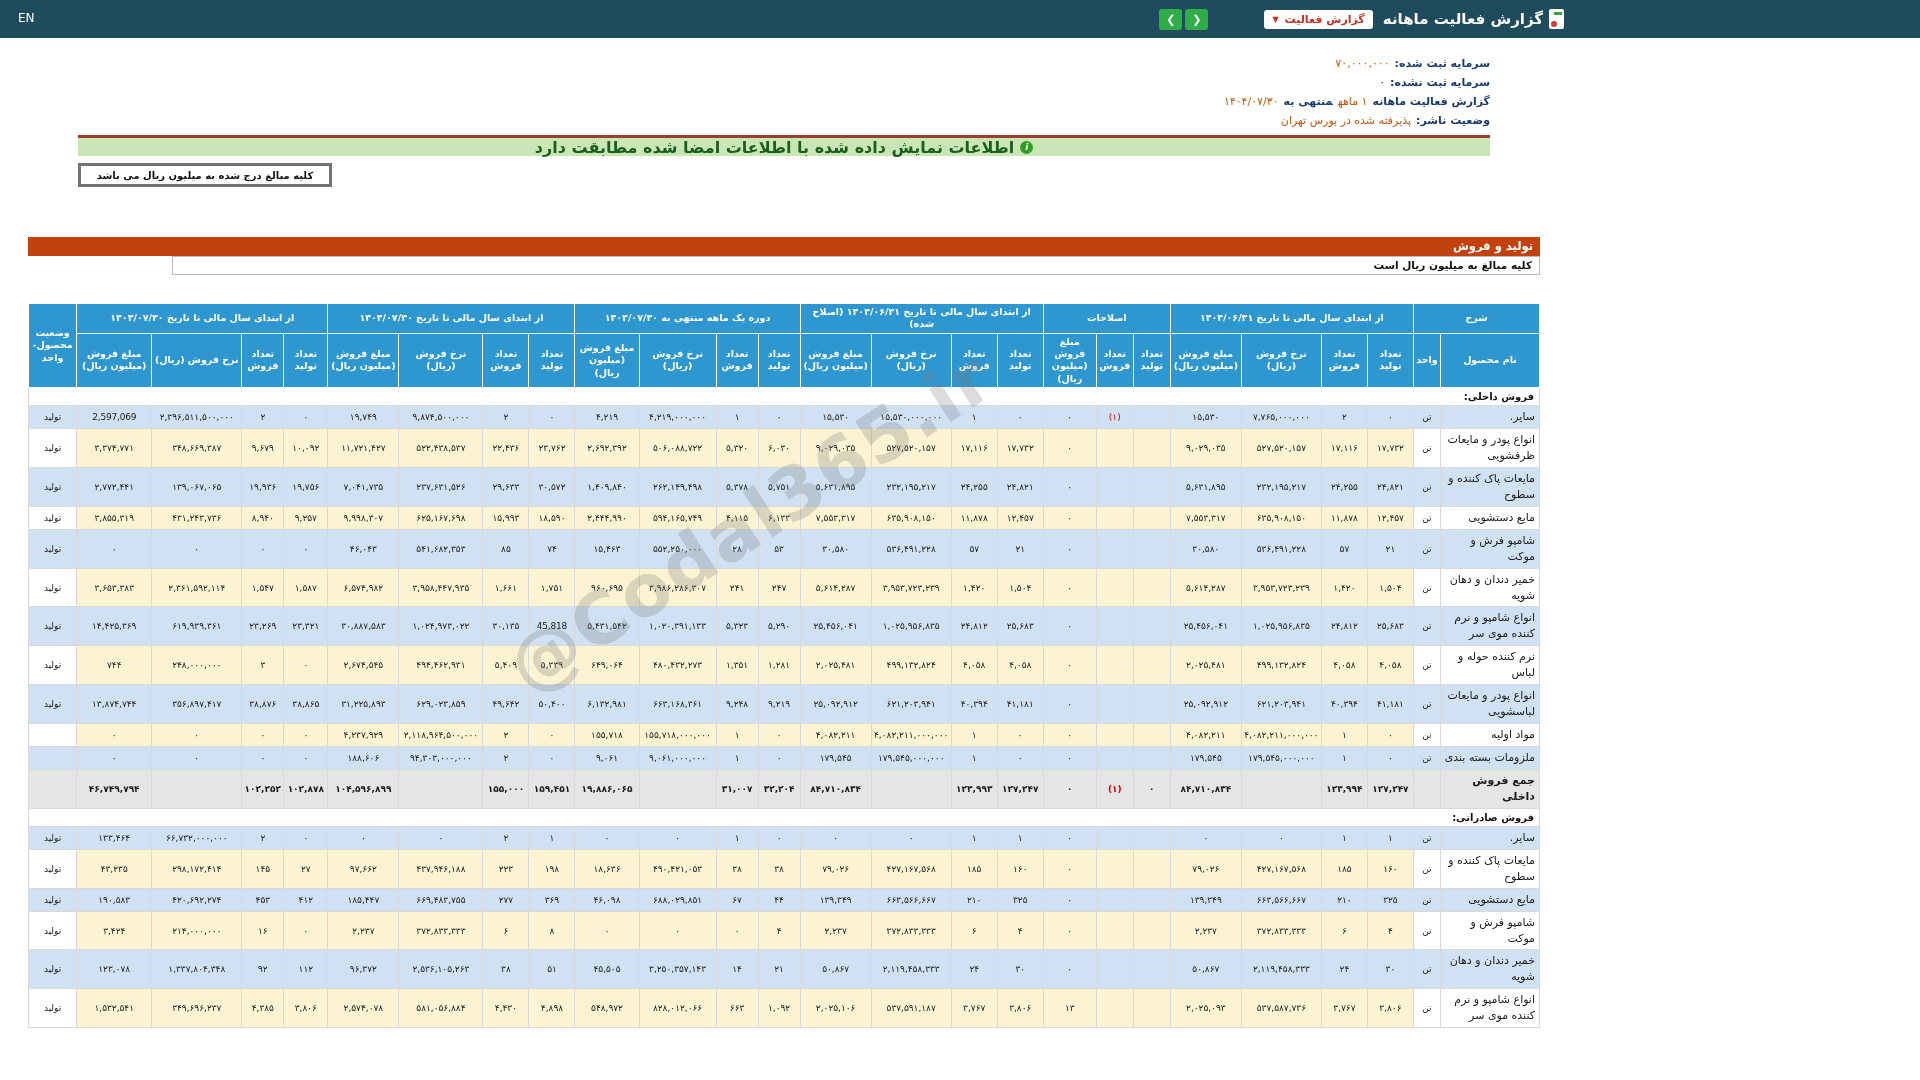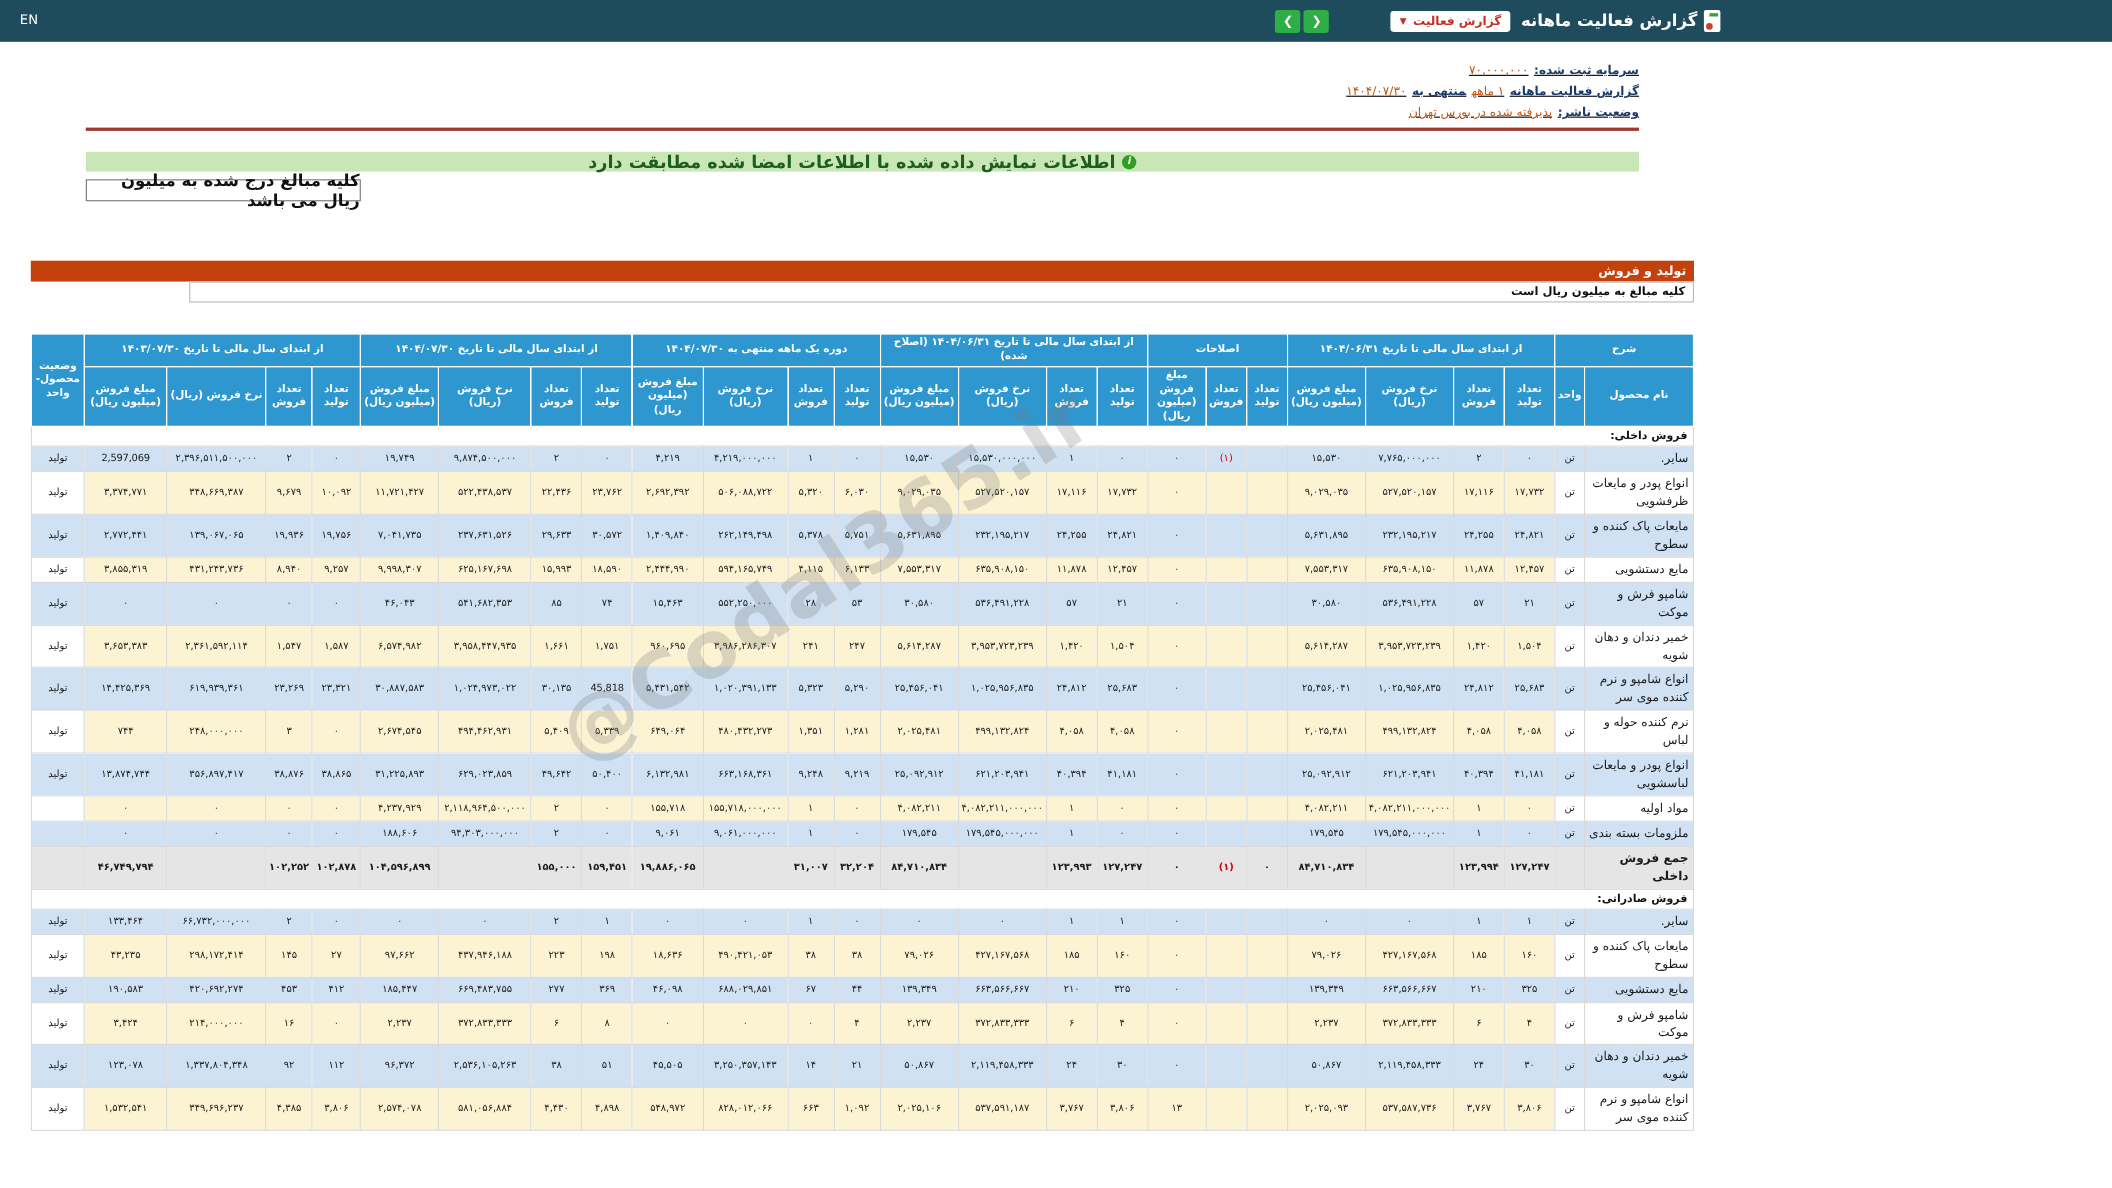--- a/index.html
+++ b/index.html
@@ -18,35 +18,35 @@
   .caret{font-size:8px;color:#c33026;}
   .navbtns{display:flex;gap:3px;margin-right:56px;}
   .greenbtn{width:23px;height:21px;background:#2fae47;border-radius:3px;color:#fff;font-size:11px;
             font-weight:bold;display:flex;align-items:center;justify-content:center;cursor:pointer;}
   .lang{position:absolute;top:11px;left:18px;color:#fff;font-size:12px;cursor:pointer;}
 
   
   .info{position:absolute;top:54px;right:430px;width:1412px;display:flex;
         padding-bottom:5px;border-bottom:3px solid #a03b32;}
   .info-col{width:50%;}
-  .info-row{height:19px;line-height:19px;font-size:11px;white-space:nowrap;text-decoration:underline;}
+  .info-row{height:19px;line-height:19px;font-size:11px;white-space:nowrap;}
   .ilabel{color:#1b3a6d;font-weight:bold;margin-left:5px;}
   .ivalue{color:#c4560b;margin-left:5px;}
   .iplain{color:#222;margin-left:5px;}
 
   
   .banner{position:absolute;top:138px;right:430px;width:1412px;height:18px;background:#c9e6b6;
           display:flex;align-items:center;justify-content:center;gap:6px;}
   .banner-text{font-size:16px;font-weight:bold;color:#1c5e1c;}
   .info-ico{width:13px;height:13px;border-radius:50%;background:#2f9e22;color:#fff;font-size:9px;
             font-weight:bold;display:flex;align-items:center;justify-content:center;font-style:italic;}
 
   
-  .notebox{position:absolute;top:163px;left:78px;width:248px;height:18px;border:1px solid #737373;background:#fff;
-           display:flex;align-items:center;justify-content:center;font-size:15px;font-weight:bold;color:#111;}
+  .notebox{position:absolute;top:163px;left:78px;width:248px;height:18px;border:3px solid #737373;background:#fff;
+           display:flex;align-items:center;justify-content:center;font-size:10px;font-weight:bold;color:#111;}
 
   
   .bluebar{position:absolute;top:237px;right:380px;width:1512px;height:19px;background:#c2410c;color:#fff;
            font-weight:bold;font-size:11.5px;line-height:19px;padding-right:7px;box-sizing:border-box;}
   .subrow{position:absolute;top:256px;right:380px;width:1368px;height:19px;border:1px solid #b9b9b9;background:#fff;
           font-weight:bold;font-size:10.5px;line-height:17px;padding-right:7px;box-sizing:border-box;color:#111;}
 
   
   .tablewrap{position:absolute;top:303px;right:380px;width:1512px;}
   table{border-collapse:collapse;table-layout:fixed;width:1512px;}
@@ -89,20 +89,21 @@
             <span>❯</span>
           </span>
       </span>
     </div>
     <span class="lang">EN</span>
   </div>
 
   <div class="info">
     <div class="info-col">
         <div class="info-row"><span class="ilabel">سرمایه ثبت شده:</span><span class="ivalue">۷۰,۰۰۰,۰۰۰</span></div>
+        <div class="info-row"><span class="ilabel">سرمایه ثبت نشده:</span><span class="iplain">۰</span></div>
         <div class="info-row"><span class="ilabel">گزارش فعالیت ماهانه</span><span class="ivalue">۱ ماهه</span><span class="ilabel">منتهی به</span><span class="ivalue">۱۴۰۴/۰۷/۳۰</span></div>
         <div class="info-row"><span class="ilabel">وضعیت ناشر:</span><span class="ivalue">پذیرفته شده در بورس تهران</span></div>
       </div>
   </div>
 
   <div class="banner">
     <span class="info-ico">i</span>
     <span class="banner-text">اطلاعات نمایش داده شده با اطلاعات امضا شده مطابقت دارد</span>
   </div>
 

